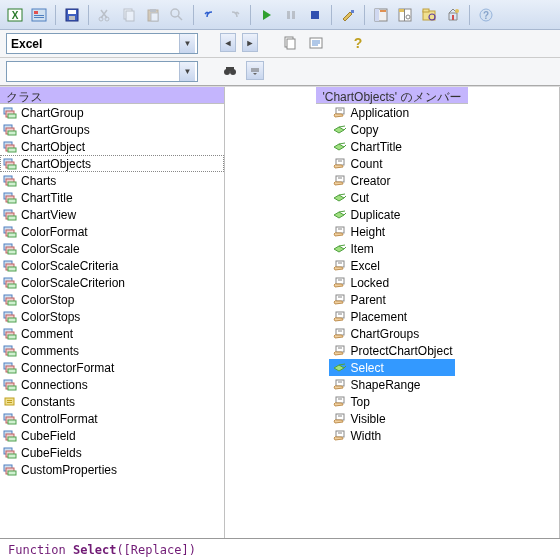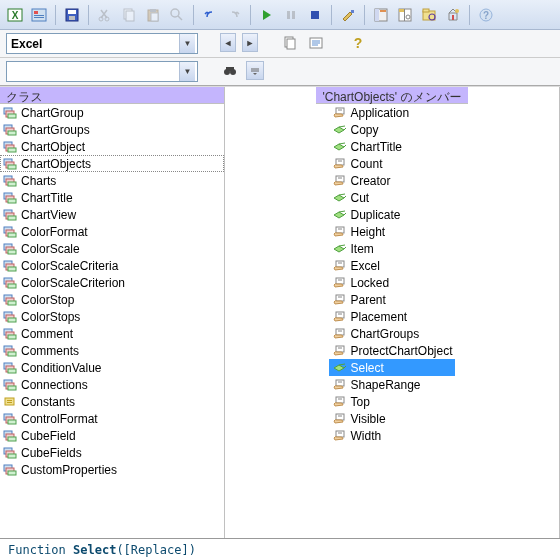--- a/index.html
+++ b/index.html
@@ -141,21 +141,21 @@
   }
   .cls-ico svg, .mem-ico svg { display: block; }
   .status {
     border-top: 1px solid #999;
     padding: 4px 8px 0 8px;
     height: 48px;
     background: #fff;
     font-family: "MS Gothic", monospace;
     font-size: 12px;
   }
-  .status .fn { color: #0c4a6e; }
+  .status .fn { color: #701a75; }
   .status .fn b { font-weight: bold; }
 </style>
 </head>
 <body>
 
 <div class="toolbar-main">
   <div class="tb-btn">
       <svg width="16" height="16">
         <rect x="1" y="2" width="14" height="12" fill="#fff" stroke="#2a7a2a"></rect>
         <text x="8" y="12" font-size="10" text-anchor="middle" fill="#2a7a2a" font-weight="bold">X</text>
@@ -487,21 +487,21 @@
           <span>Comments</span>
         </div>
         <div class="row">
           <span class="cls-ico">
             <svg width="14" height="13">
               <rect x="1" y="2" width="8" height="6" fill="#d0e0f0" stroke="#5080c0"></rect>
               <rect x="3" y="5" width="8" height="6" fill="#f0d0d0" stroke="#c06060"></rect>
               <rect x="5" y="8" width="8" height="4" fill="#d0f0d0" stroke="#50a050"></rect>
             </svg>
           </span>
-          <span>ConditionValue</span>
+          <span>ConnectorFormat</span>
         </div>
         <div class="row">
           <span class="cls-ico">
             <svg width="14" height="13">
               <rect x="1" y="2" width="8" height="6" fill="#d0e0f0" stroke="#5080c0"></rect>
               <rect x="3" y="5" width="8" height="6" fill="#f0d0d0" stroke="#c06060"></rect>
               <rect x="5" y="8" width="8" height="4" fill="#d0f0d0" stroke="#50a050"></rect>
             </svg>
           </span>
           <span>Connections</span>

